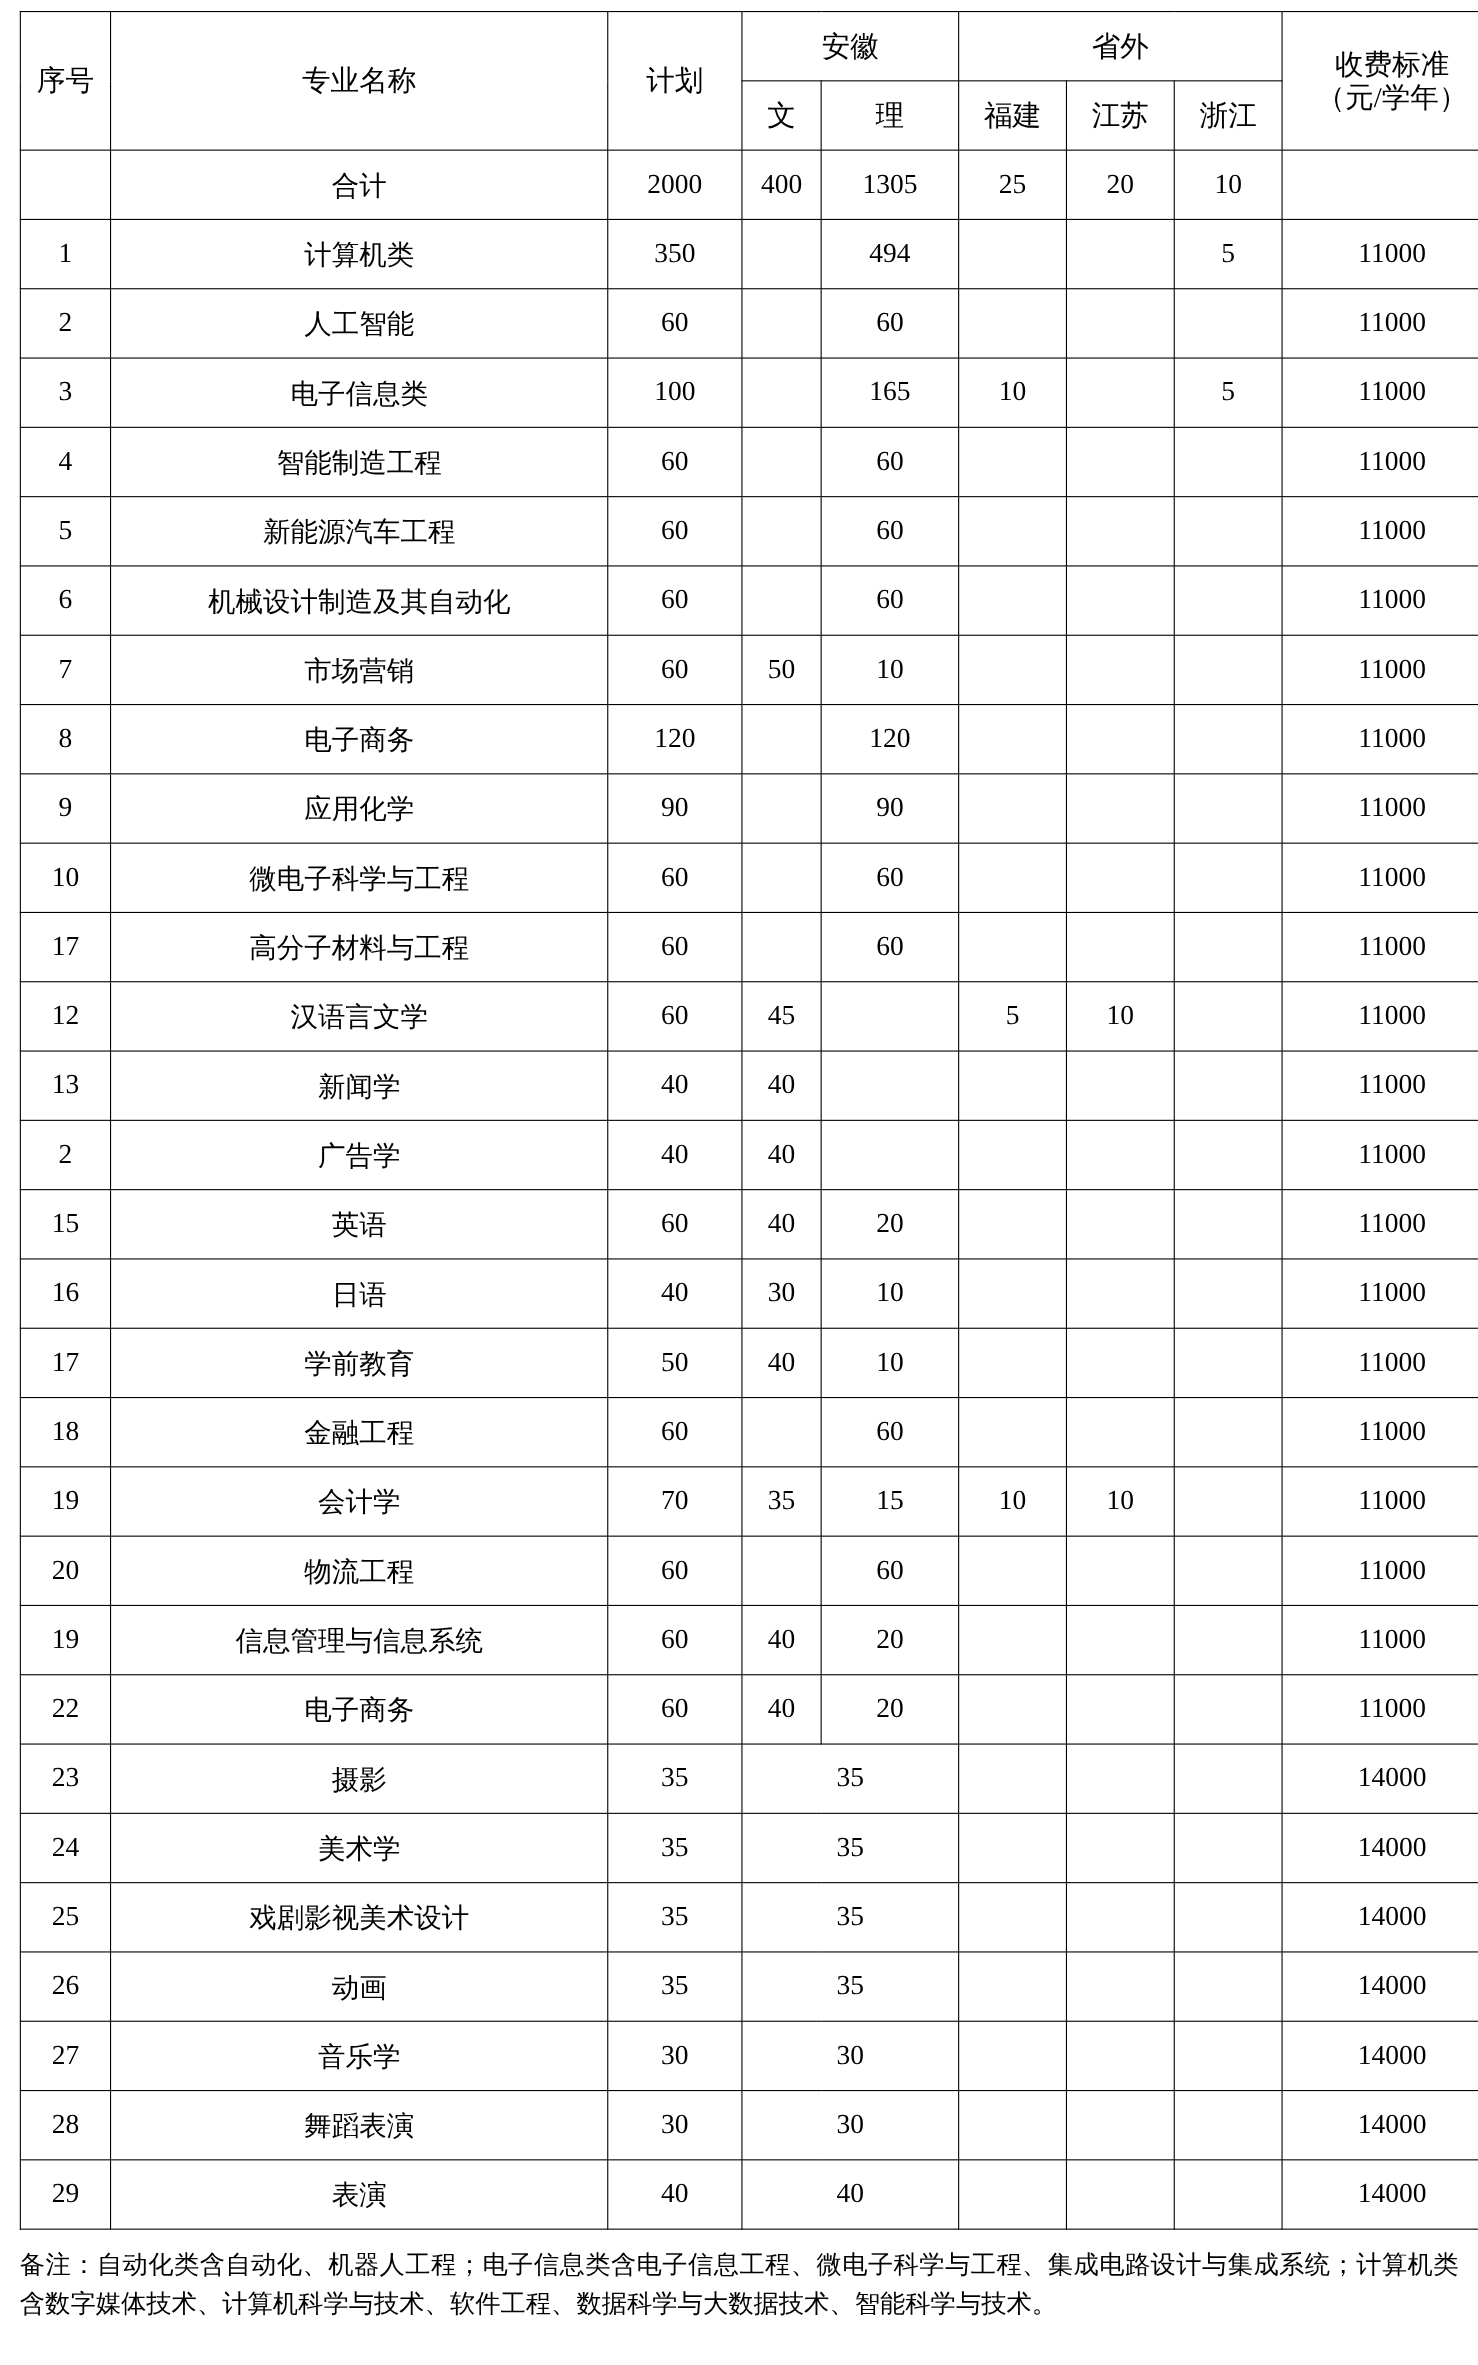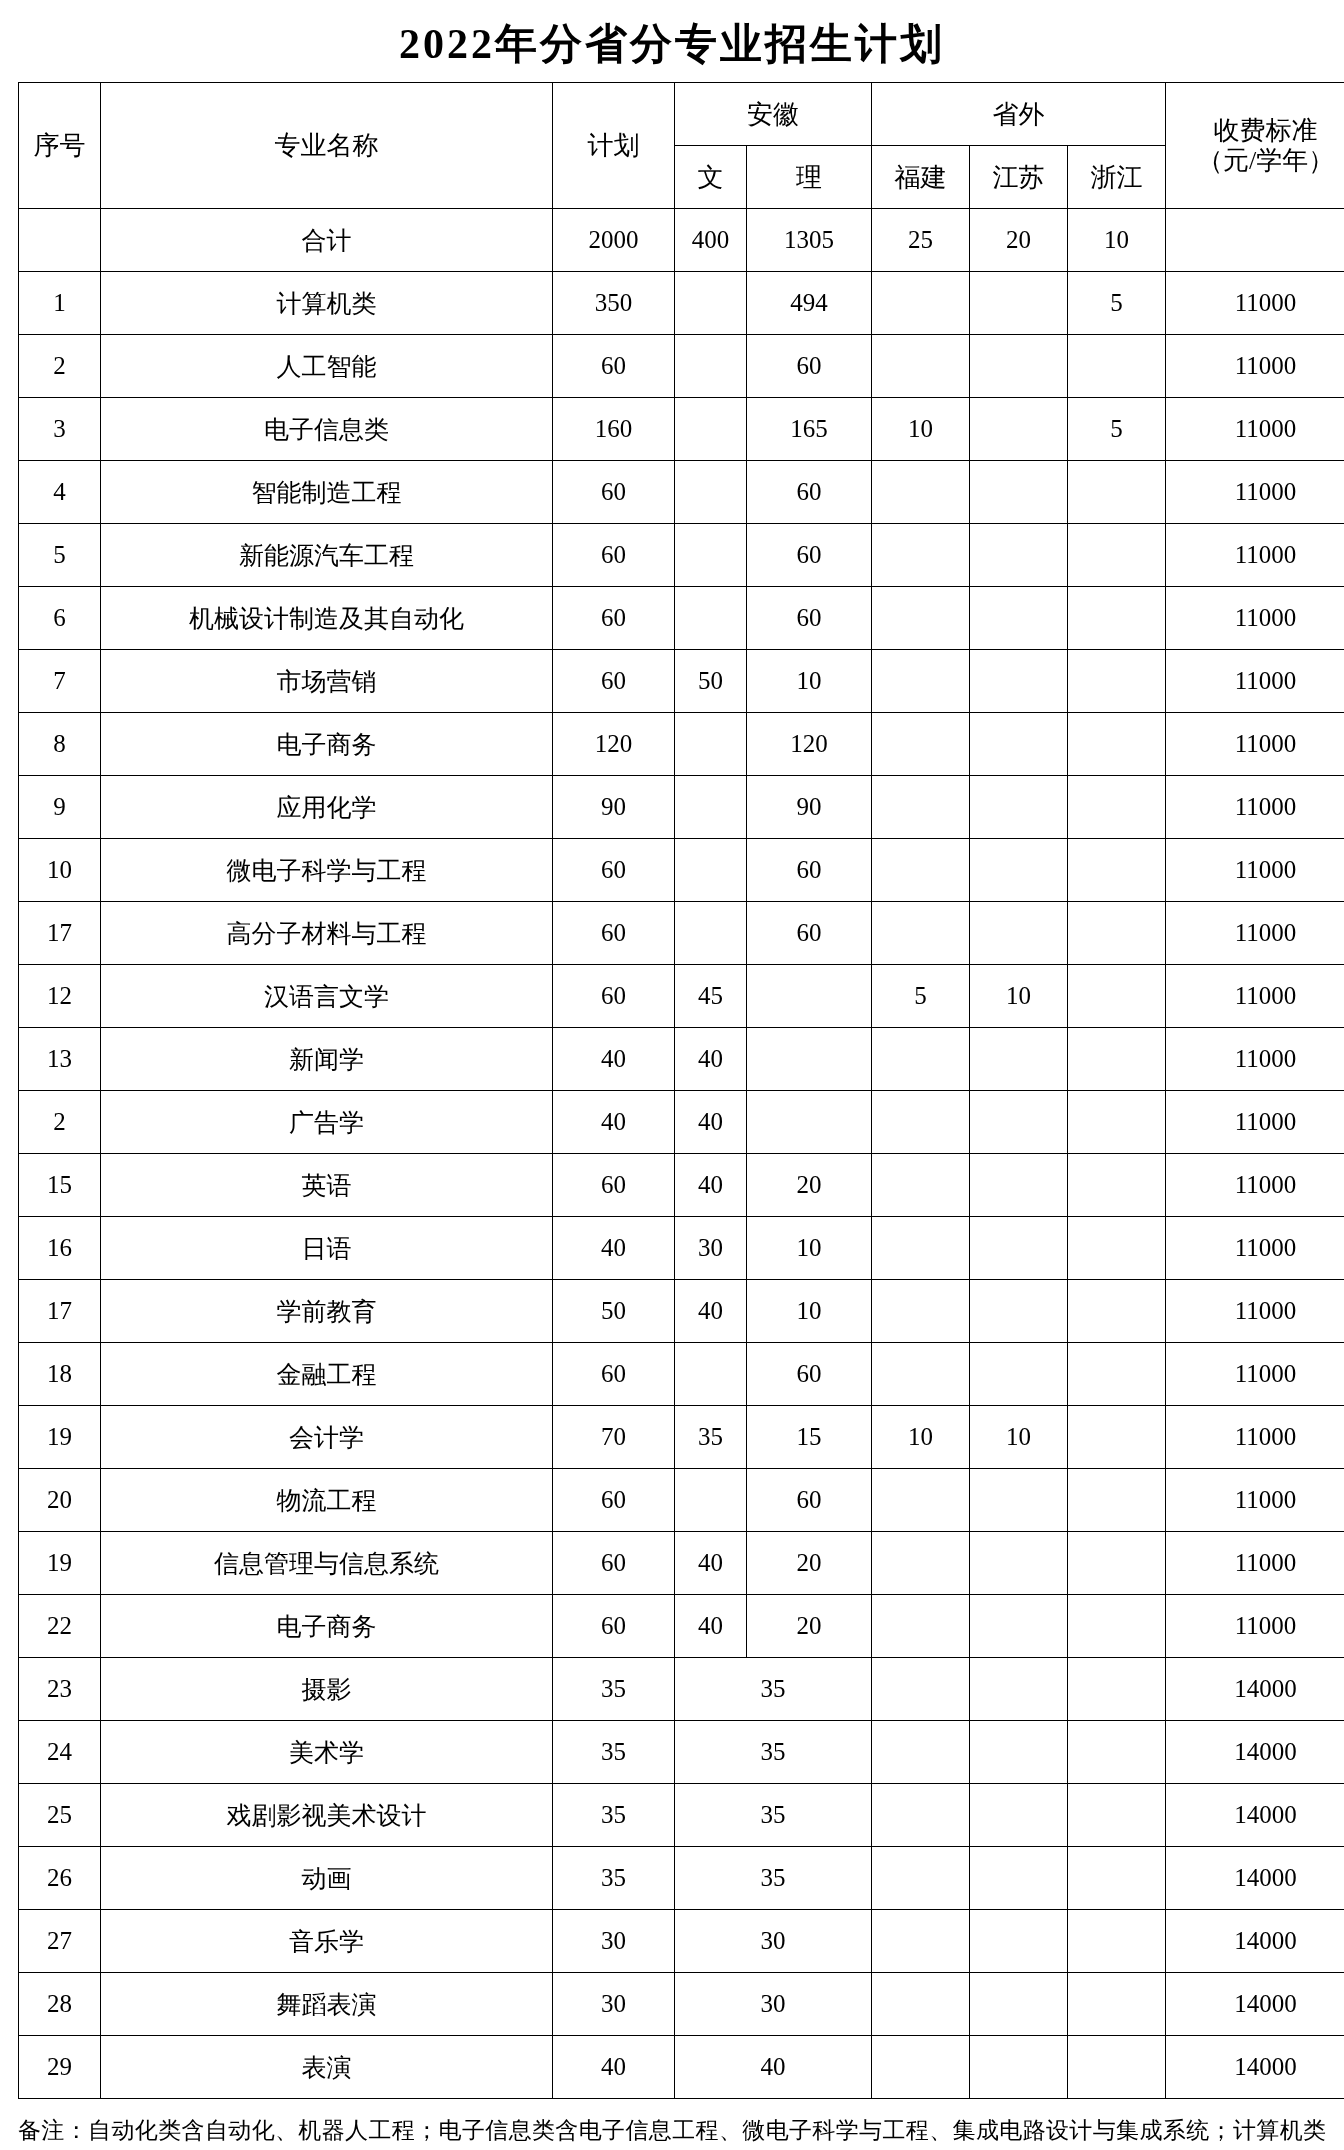--- a/index.html
+++ b/index.html
@@ -71,21 +71,20 @@
     line-height: 1.55;
     text-align: justify;
     font-family: "Liberation Serif", "DejaVu Serif", serif;
   }
 </style>
 </head>
 <body>
 
 <div class="page">
 
-  <div class="doc-title">2022年分省分专业招生计划</div>
 
   <table class="plan">
     <colgroup>
       <col class="col-no">
       <col class="col-name">
       <col class="col-plan">
       <col class="col-wen">
       <col class="col-li">
       <col class="col-fj">
       <col class="col-js">
@@ -143,21 +142,21 @@
           <td></td>
           <td>60</td>
           <td></td>
           <td></td>
           <td></td>
           <td>11000</td>
         </tr>
       <tr>
           <td>3</td>
           <td class="name-cell">电子信息类</td>
-          <td>160</td>
+          <td>100</td>
           <td></td>
           <td>165</td>
           <td>10</td>
           <td></td>
           <td>5</td>
           <td>11000</td>
         </tr>
       <tr>
           <td>4</td>
           <td class="name-cell">智能制造工程</td>

